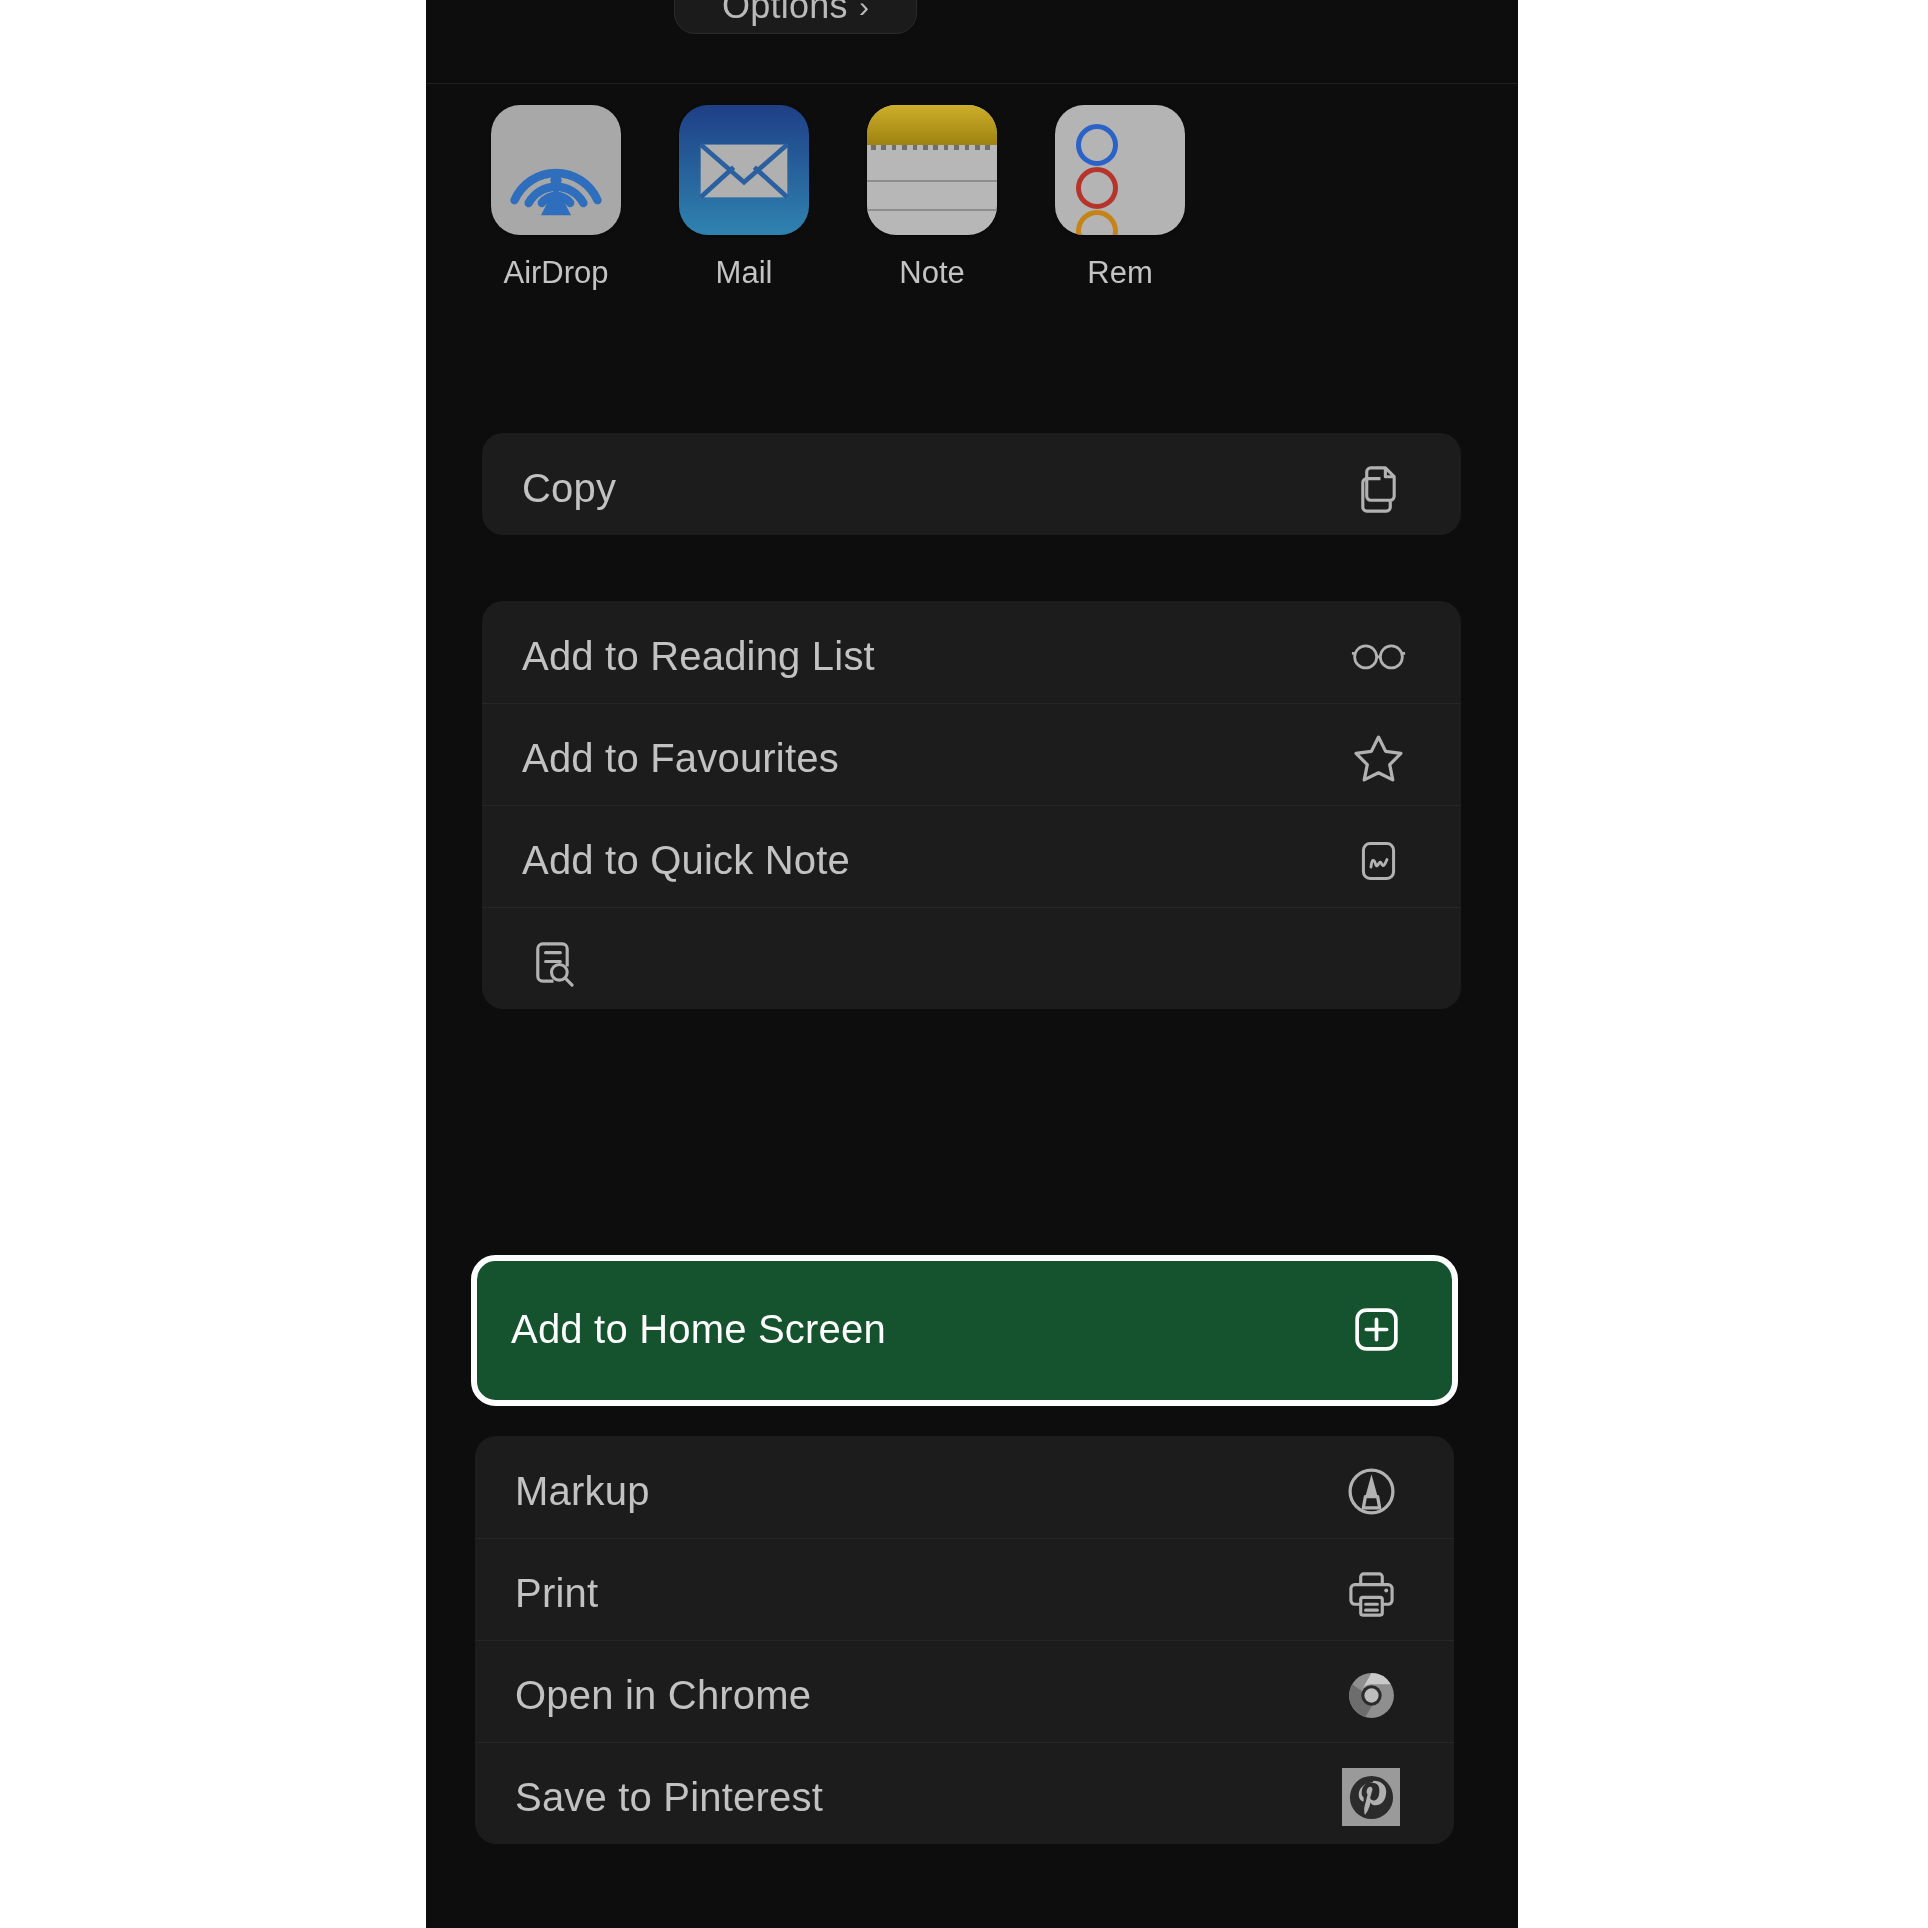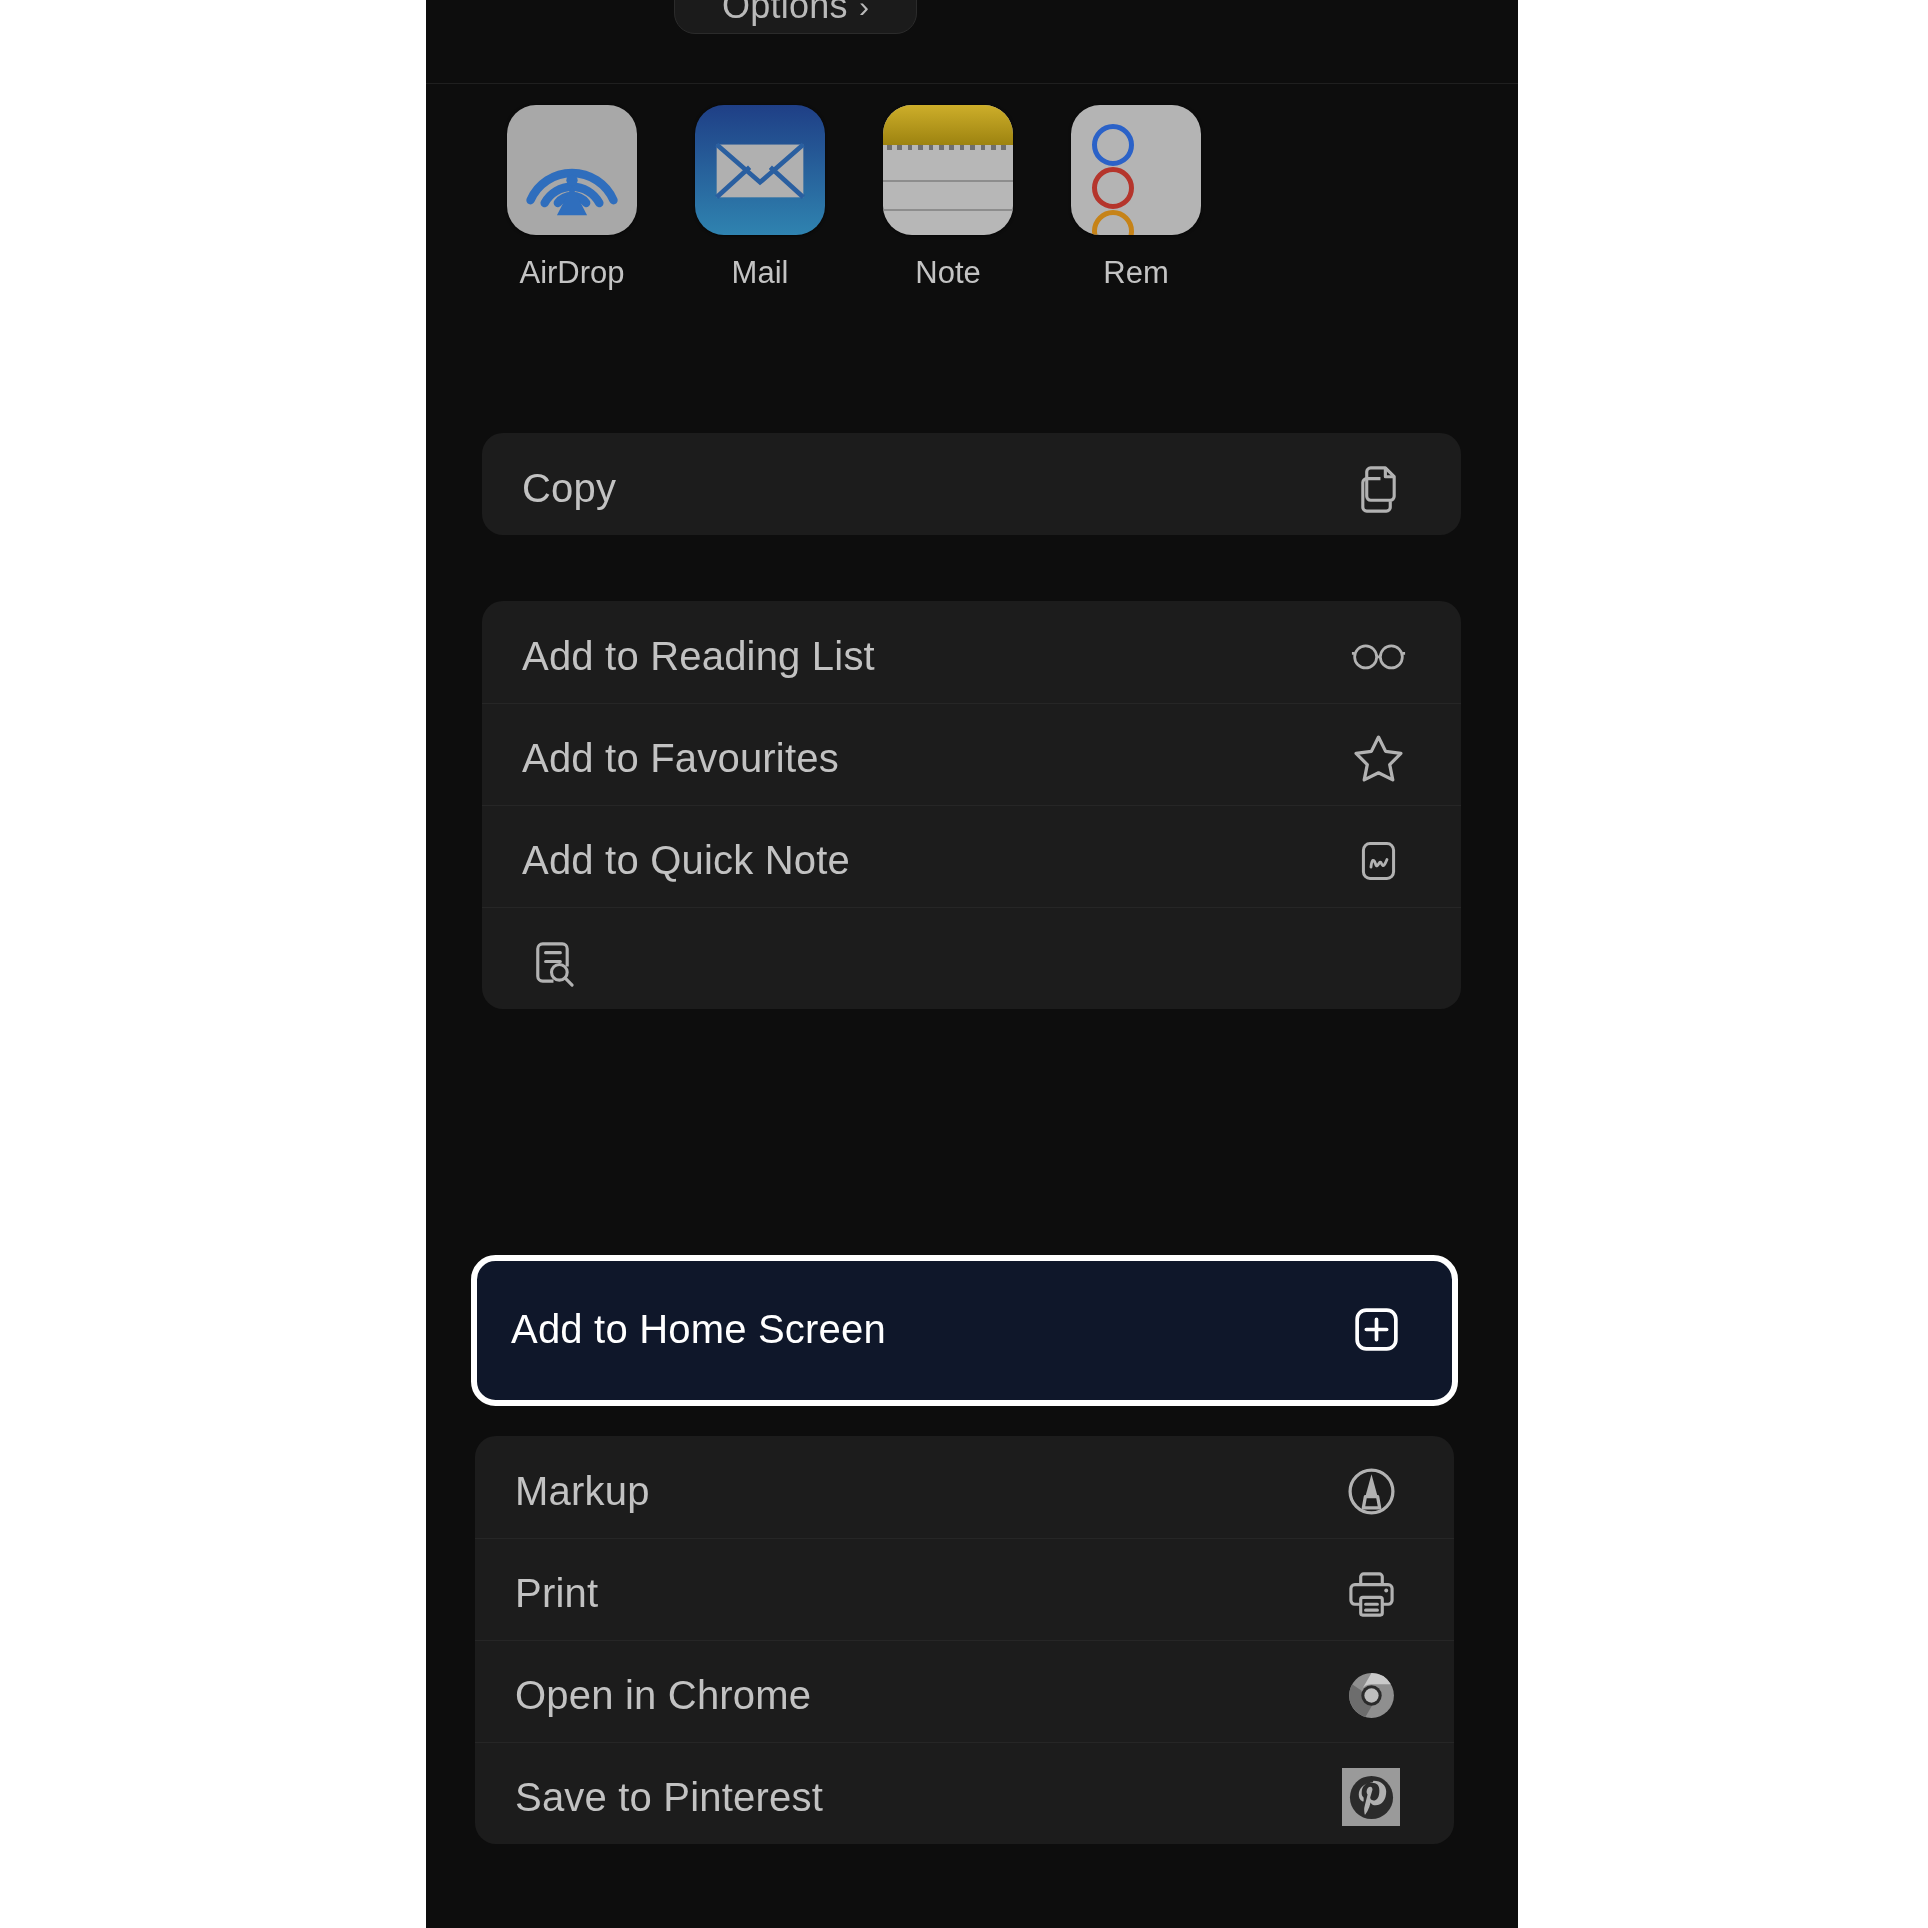--- a/index.html
+++ b/index.html
@@ -81,23 +81,22 @@
 
   
   #apps-row {
     position: absolute;
     left: 0;
     top: 105px;
     width: 1092px;
     height: 188px;
     display: flex;
     align-items: flex-start;
-    padding-left: 45px;
+    padding-left: 36px;
     box-sizing: border-box;
-    margin-left: 7px;
   }
   .app {
     width: 188px;
     flex: 0 0 188px;
     display: flex;
     flex-direction: column;
     align-items: center;
   }
   .app-icon {
     width: 130px;
@@ -185,21 +184,21 @@
   
   #highlight-wrap {
     position: absolute;
     left: 471px;
     top: 1255px;
     width: 987px;
     height: 151px;
     border: 6.6px solid #ffffff;
     border-radius: 24.5px;
     box-sizing: border-box;
-    background: #0f172a;
+    background: #14532d;
     overflow: hidden;
   }
   #highlight-wrap .menu-row {
     height: 137px;
     padding: 0 47px 0 34px;
   }
   #highlight-wrap .menu-label { color: #ffffff; font-size: 40px; }
   #highlight-wrap .menu-icon { color: #ffffff; }
 
   

